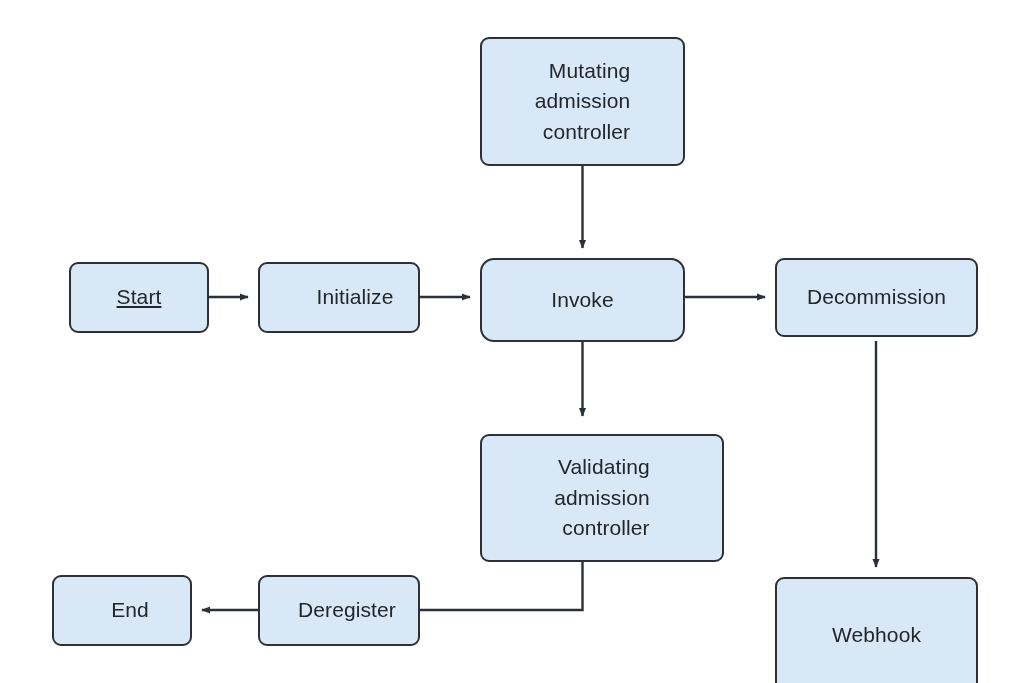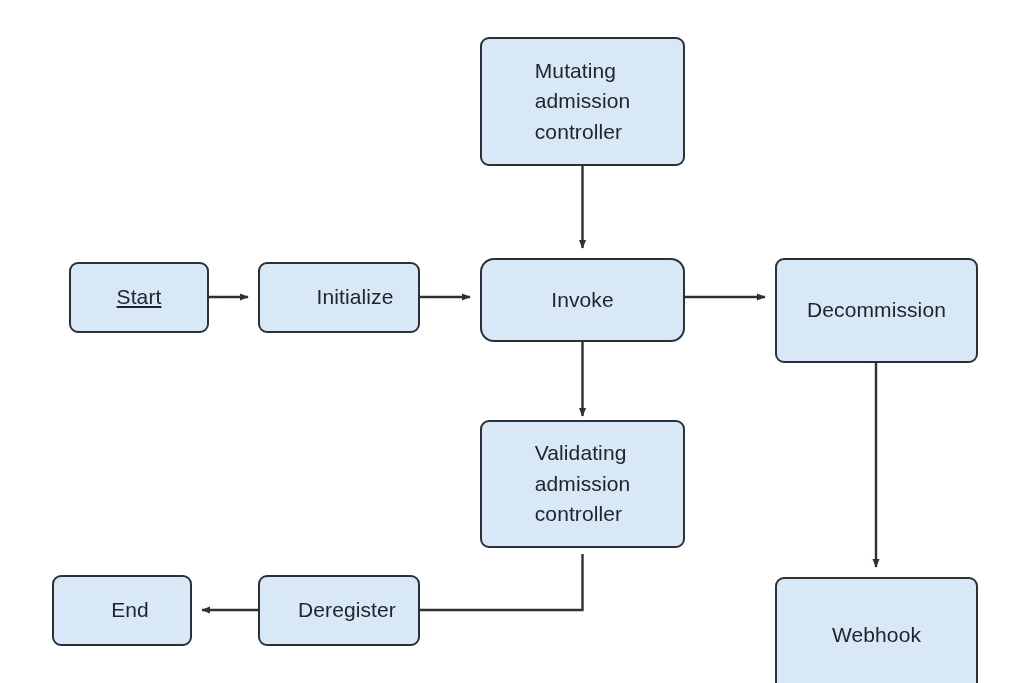--- a/index.html
+++ b/index.html
@@ -28,21 +28,21 @@
   }
   .node {
     position: absolute;
     box-sizing: border-box;
     background: #d9e8f6;
     border: 2.2px solid #2c3138;
     border-radius: 9px;
     display: flex;
     align-items: center;
     justify-content: center;
-    text-align: left;
+    text-align: right;
     color: #21262c;
     font-size: 21px;
     line-height: 1.45;
     letter-spacing: 0.1px;
     z-index: 2;
   }
   .node .lbl {
     display: block;
     white-space: pre-line;
     padding: 0 6px;
@@ -104,25 +104,25 @@
   <div class="node" style="left:480px; top:37px; width:205px; height:129px;">
     <span class="lbl">Mutating
 admission
 controller</span>
   </div>
 
   <div class="node" style="left:480px; top:258px; width:205px; height:84px;border-radius:14px;">
     <span class="lbl">Invoke</span>
   </div>
 
-  <div class="node" style="left:775px; top:258px; width:203px; height:105px;">
+  <div class="node" style="left:775px; top:258px; width:203px; height:79px;">
     <span class="lbl">Decommission</span>
   </div>
 
-  <div class="node" style="left:480px; top:420px; width:205px; height:128px;">
+  <div class="node" style="left:480px; top:434px; width:244px; height:128px;">
     <span class="lbl">Validating
 admission
 controller</span>
   </div>
 
   <div class="node" style="left:258px; top:575px; width:162px; height:71px;padding-left:16px;">
     <span class="lbl">Deregister</span>
   </div>
 
   <div class="node" style="left:52px; top:575px; width:140px; height:71px;padding-left:16px;">

